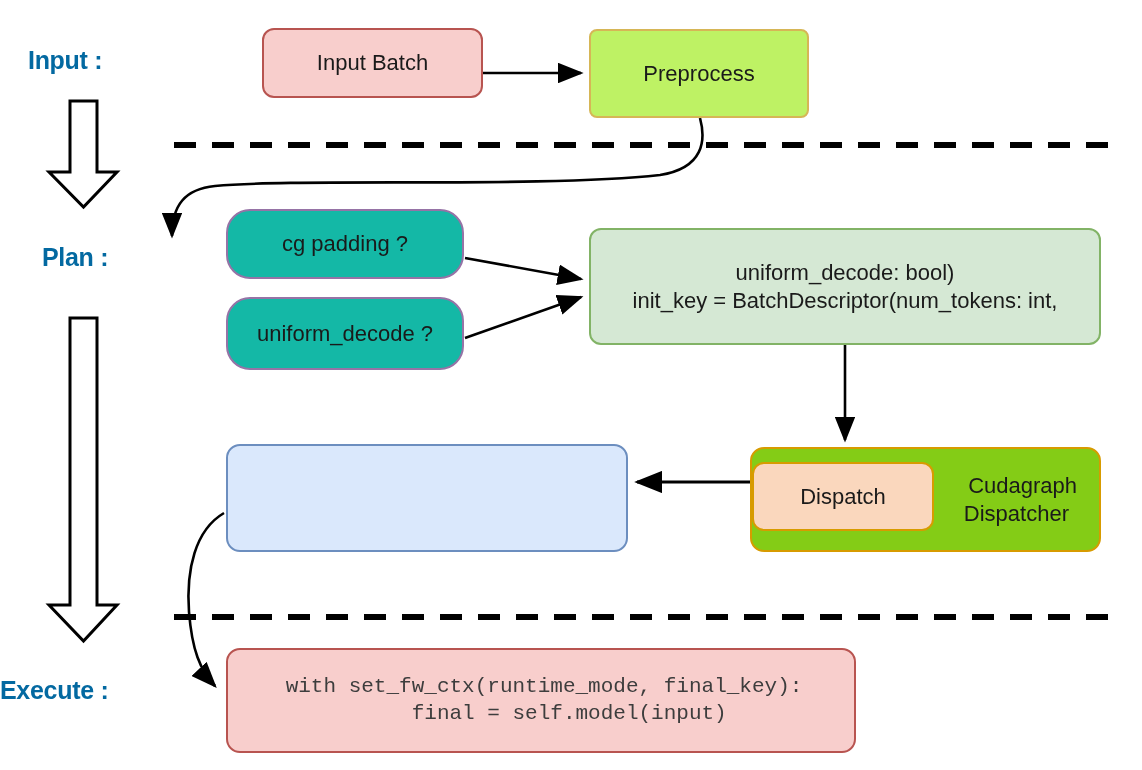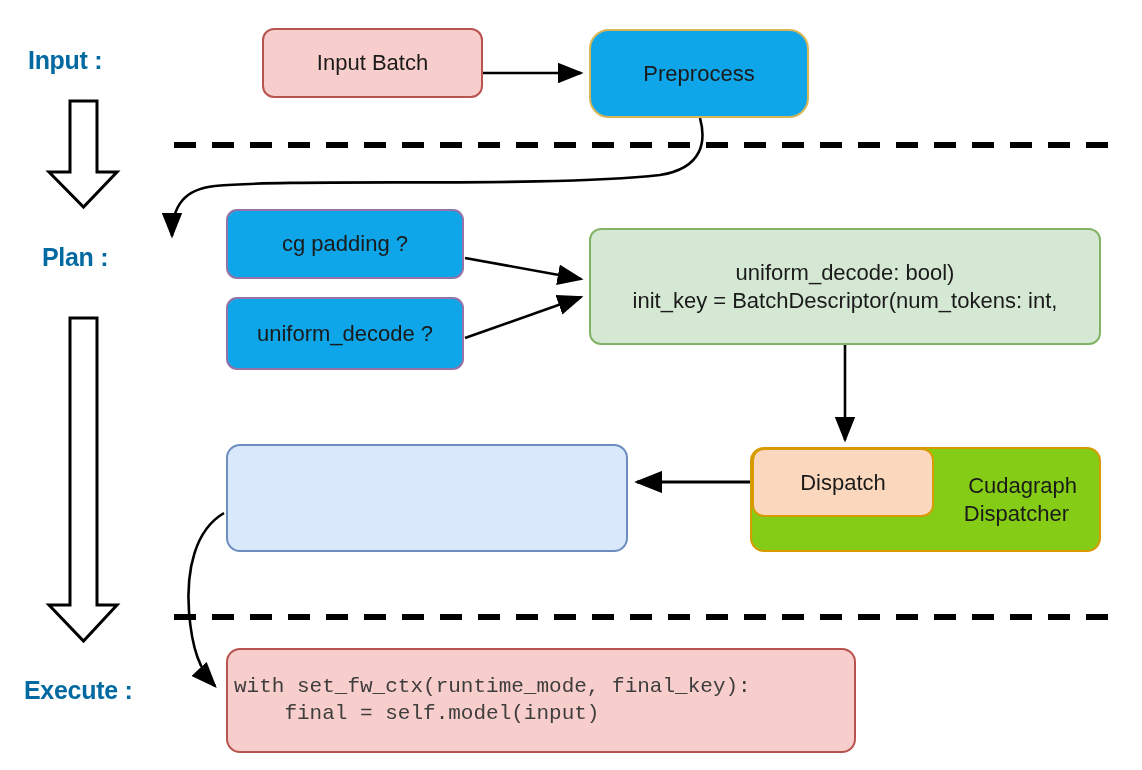--- a/index.html
+++ b/index.html
@@ -45,28 +45,28 @@
     line-height: 1.25;
     border-style: solid;
     border-width: 2px;
   }
   .node-pink {
     background: #f8cecc;
     border-color: #b85450;
     border-radius: 12px;
   }
   .node-yellow {
-    background: #0ea5e9;
+    background: #bef264;
     border-color: #d6b656;
-    border-radius: 20px;
+    border-radius: 8px;
   }
   .node-purple {
-    background: #0ea5e9;
+    background: #14b8a6;
     border-color: #9673a6;
-    border-radius: 11px;
+    border-radius: 24px;
   }
   .node-green {
     background: #d5e8d4;
     border-color: #82b366;
     border-radius: 12px;
   }
   .node-blue {
     background: #dae8fc;
     border-color: #6c8ebf;
     border-radius: 14px;
@@ -133,21 +133,21 @@
 
     <path d="M751,482 L637,482" fill="none" stroke="#000000" stroke-width="2.8" marker-end="url(#arrowhead)"></path>
 
     <path d="M224,513 C195,530 186,570 189,612 C192,650 200,670 215,686" fill="none" stroke="#000000" stroke-width="2.6" marker-end="url(#arrowhead)"></path>
   </svg>
 
   <div class="stage-label" style="left:28px; top:46px;">Input :</div>
 
   <div class="stage-label" style="left:42px; top:243px;">Plan :</div>
 
-  <div class="stage-label" style="left:24px; top:676px;">Execute :</div>
+  <div class="stage-label" style="left:0; top:676px;">Execute :</div>
 
   <div class="node node-pink" style="left:226px; top:28px; width:221px; height:70px;margin-left:36px;">
     <span class="lbl-line">Input Batch</span>
   </div>
 
   <div class="node node-yellow" style="left:589px; top:29px; width:220px; height:89px;">
     <span class="lbl-line">Preprocess</span>
   </div>
 
   <div class="node node-purple" style="left:226px; top:209px; width:238px; height:70px;">
@@ -164,22 +164,22 @@
   </div>
 
   <div class="node node-blue node-multiline" style="left:226px; top:444px; width:402px; height:108px;">
   </div>
 
   <div class="node node-orange-outer node-multiline" style="left:750px; top:447px; width:351px; height:105px; flex-direction:column; align-items:flex-end; justify-content:center;">
     <span class="lbl-line" style="margin-right:22px;">Cudagraph</span>
     <span class="lbl-line" style="margin-right:30px;">Dispatcher</span>
   </div>
 
-  <div class="node node-orange-inner" style="left:752px; top:448px; width:182px; height:69px;">
+  <div class="node node-orange-inner" style="left:752px; top:462px; width:182px; height:69px;">
     <span class="lbl-line">Dispatch</span>
   </div>
 
-  <div class="node node-code node-multiline" style="left:226px; top:648px; width:630px; height:105px; align-items:flex-start; justify-content:center; padding-left:6px;">
+  <div class="node node-code node-multiline" style="left:226px; top:648px; width:630px; height:105px; align-items:center; justify-content:center; padding-left:6px;">
     <span class="lbl-line">with set_fw_ctx(runtime_mode, final_key):</span>
     <span class="lbl-line">    final = self.model(input)</span>
   </div>
 
 </div>
 
 </body></html>

